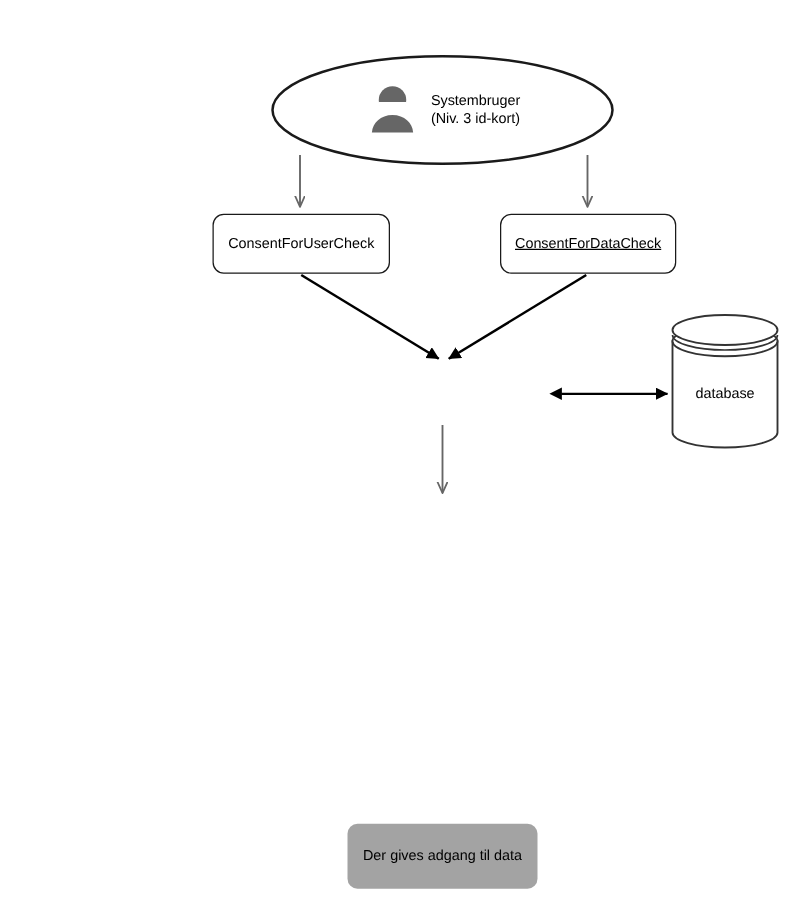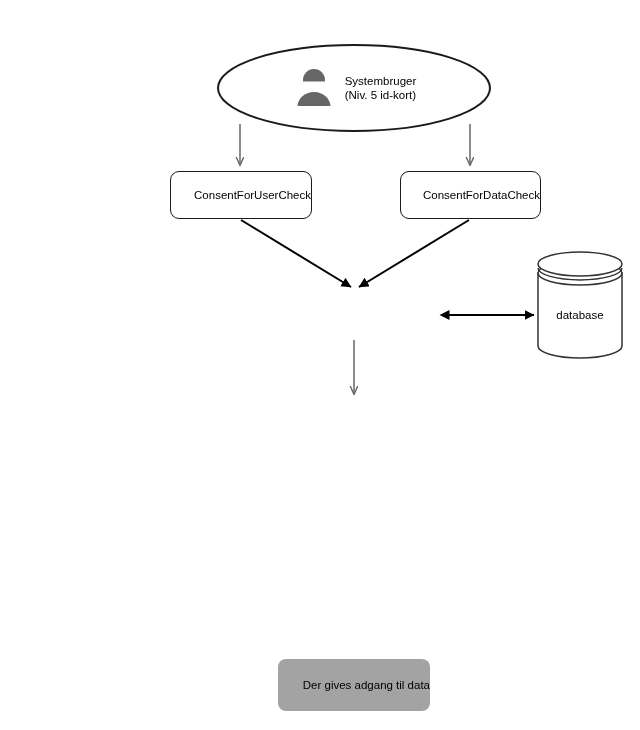--- a/index.html
+++ b/index.html
@@ -27,21 +27,21 @@
     top: 0;
     left: 0;
     width: 640px;
     height: 730px;
   }
   .node {
     position: absolute;
     box-sizing: border-box;
     display: flex;
     align-items: center;
-    justify-content: flex-end;
+    justify-content: center;
     text-align: center;
   }
   .rounded-box {
     background: #ffffff;
     border: 1.6px solid #1a1a1a;
     border-radius: 9px;
     font-size: 11.5px;
     line-height: 15px;
     color: #000000;
   }
@@ -71,20 +71,21 @@
     left: 170px;
     top: 171px;
     width: 142px;
     height: 48px;
   }
   #node-consent-data {
     left: 400px;
     top: 171px;
     width: 141px;
     height: 48px;
+    text-decoration: underline;
   }
   #node-fetch-consents {
     left: 264px;
     top: 291px;
     width: 181px;
     height: 49px;
     padding: 0 8px;
   }
   #node-fetch-consents .label {
     max-width: 160px;
@@ -160,21 +161,21 @@
   <div class="node" id="node-actor">
     <span class="actor-icon">
       <svg viewBox="0 0 44 44" width="44" height="44" xmlns="http://www.w3.org/2000/svg">
         <circle cx="22" cy="14" r="11" fill="#666666"></circle>
         <path d="M11 15.5 A11 11 0 0 0 33 15.5 Z" fill="#ffffff"></path>
         <path d="M22 26 C12.5 26 6 32.5 5.5 40 L38.5 40 C38 32.5 31.5 26 22 26 Z" fill="#666666"></path>
       </svg>
     </span>
     <span class="actor-text">
       <span>Systembruger</span><br>
-      <span>(Niv. 5 id-kort)</span>
+      <span>(Niv. 3 id-kort)</span>
     </span>
   </div>
 
   <div class="node rounded-box" id="node-consent-user">
     <span class="label">ConsentForUserCheck</span>
   </div>
 
   <div class="node rounded-box" id="node-consent-data">
     <span class="label">ConsentForDataCheck</span>
   </div>

